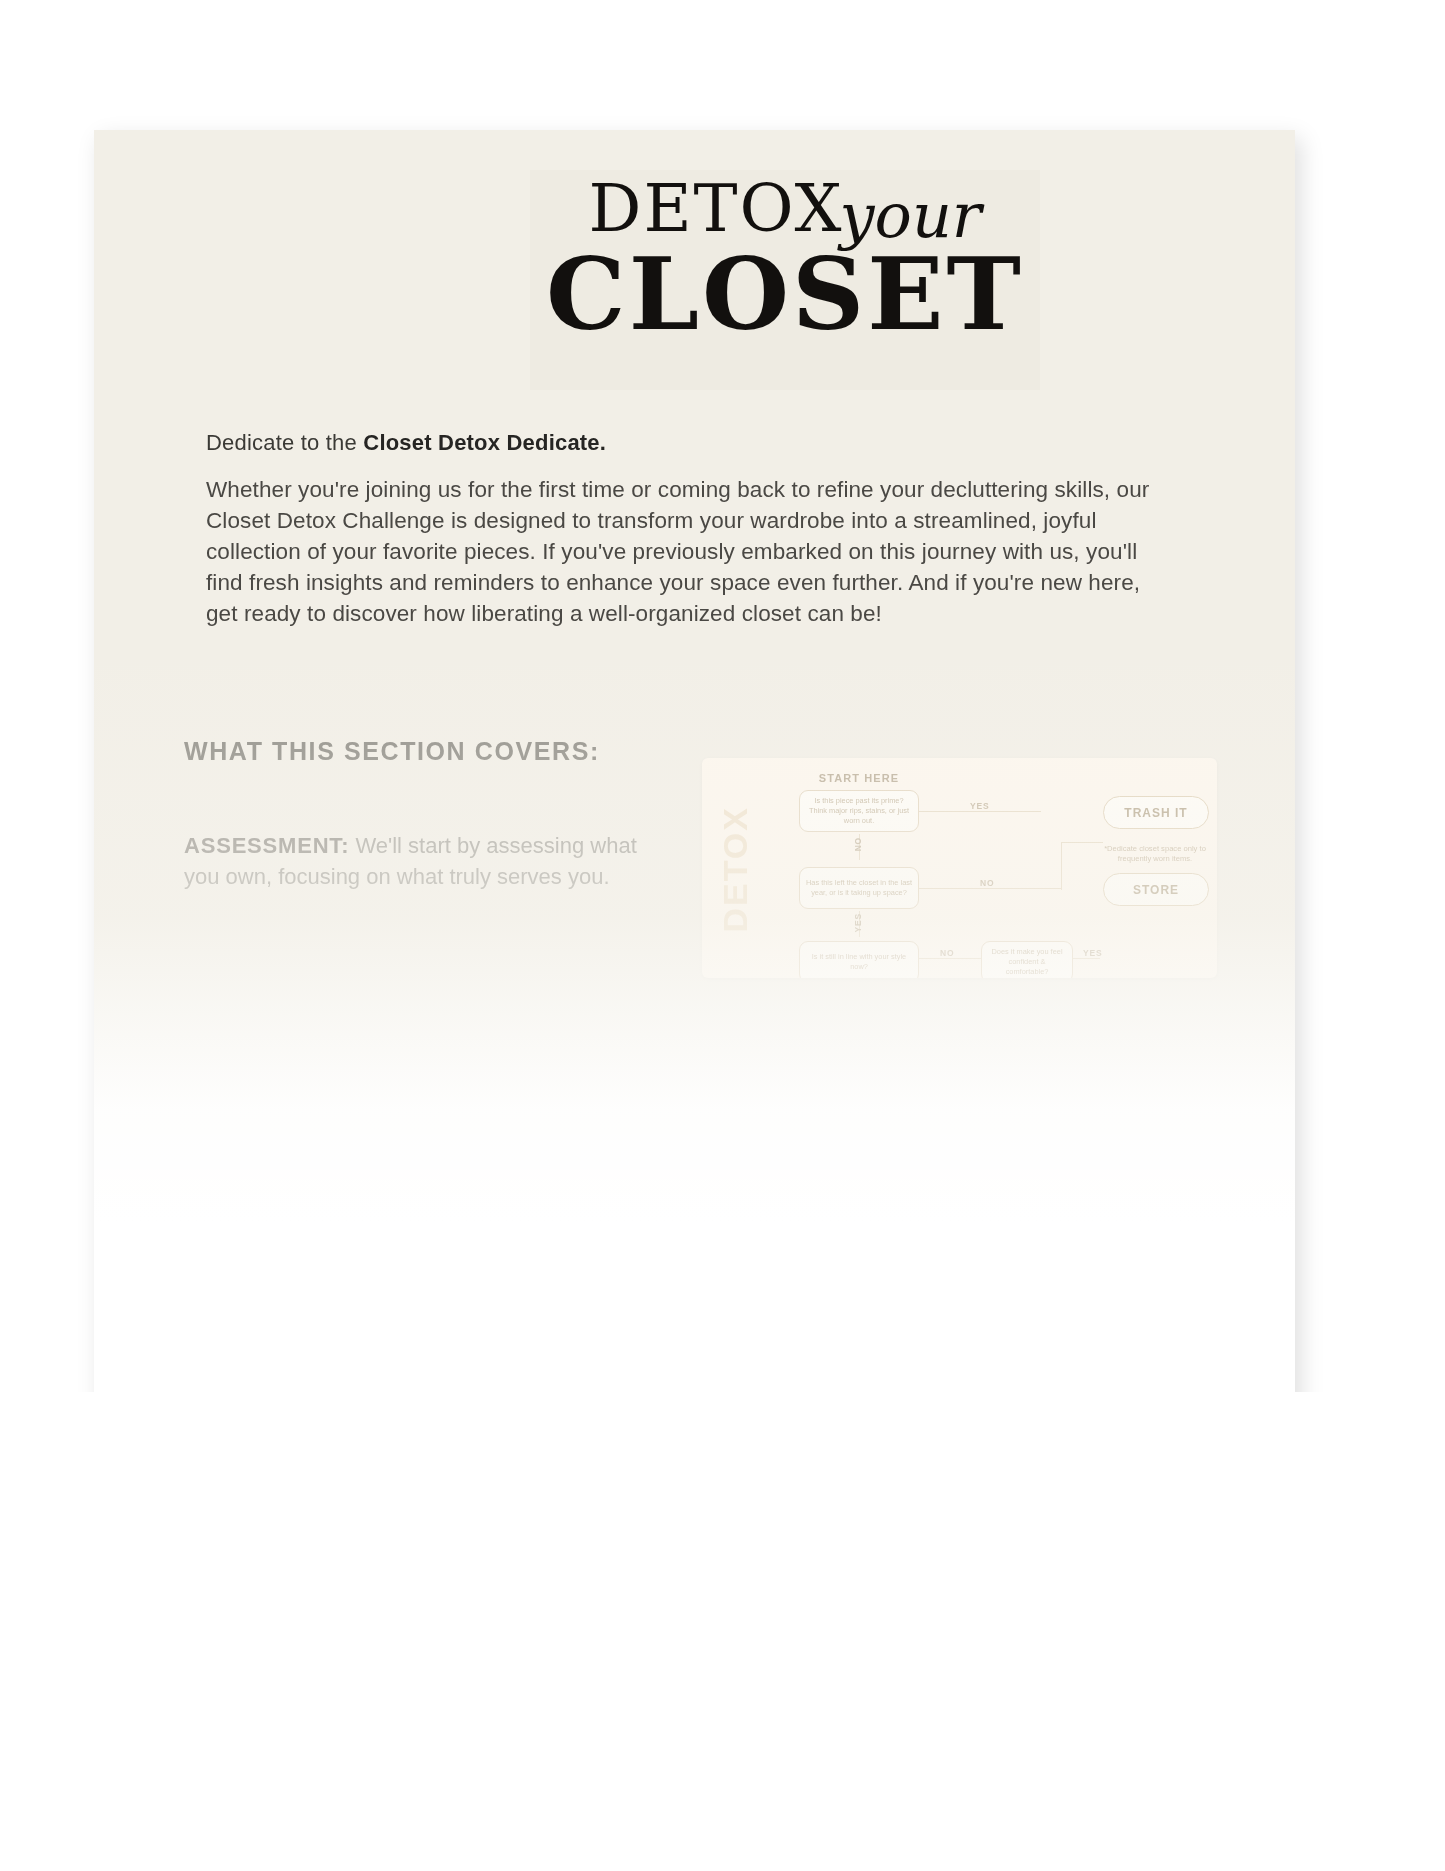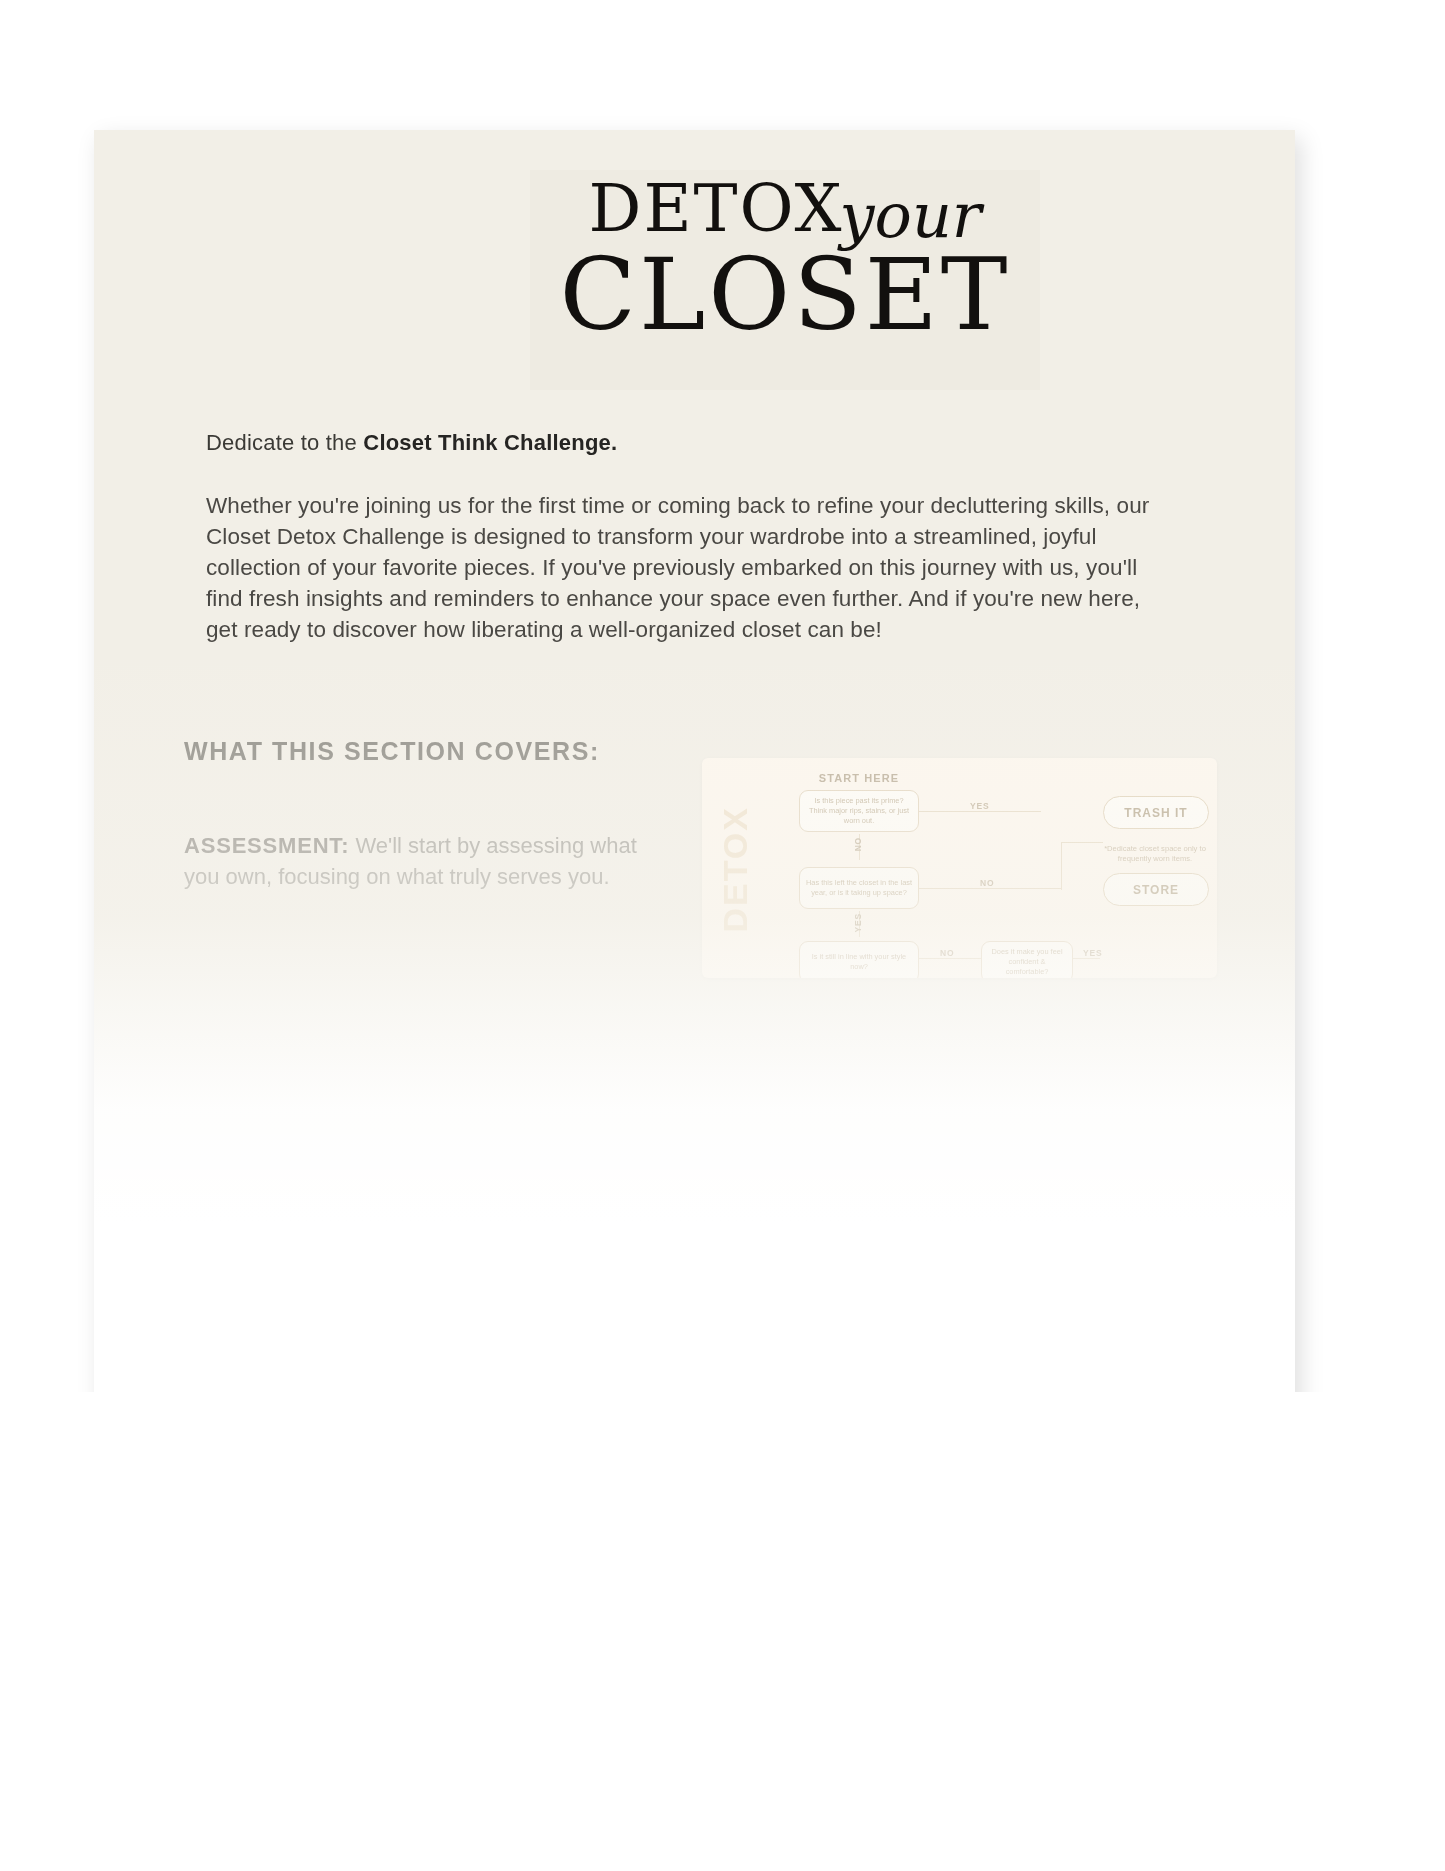--- a/index.html
+++ b/index.html
@@ -78,41 +78,42 @@
     position: absolute;
     left: 0;
     top: 72px;
     width: 100%;
     text-align: center;
     font-family: "DejaVu Serif", serif;
     font-size: 100px;
     letter-spacing: 3px;
     color: #12100e;
     line-height: 1.05;
+    font-weight: bold;
   }
 
   
   .intro-line {
     position: absolute;
     left: 112px;
     top: 300px;
     font-family: "Liberation Sans", sans-serif;
     font-size: 22px;
     color: #3b3a36;
     letter-spacing: 0.2px;
   }
   .intro-line b {
     font-weight: 700;
     color: #262523;
   }
 
   .body-copy {
     position: absolute;
     left: 112px;
-    top: 360px;
+    top: 344px;
     width: 966px;
     font-family: "Liberation Sans", sans-serif;
     font-size: 22.5px;
     line-height: 31px;
     color: #4a4844;
     letter-spacing: 0.1px;
   }
 
   
   .section-heading {
@@ -239,21 +240,21 @@
   <div class="sheet">
 
     <div class="title-block">
       <div class="title-line1">
         <span class="title-detox">DETOX</span><span class="title-your">your</span>
       </div>
       <div class="title-line2">CLOSET</div>
     </div>
 
     <div class="intro-line">
-      <span>Dedicate to the </span><b>Closet Think Challenge.</b>
+      <span>Dedicate to the </span><b>Closet Detox Dedicate.</b>
     </div>
 
     <div class="body-copy">Whether you're joining us for the first time or coming back to refine your decluttering skills, our Closet Detox Challenge is designed to transform your wardrobe into a streamlined, joyful collection of your favorite pieces. If you've previously embarked on this journey with us, you'll find fresh insights and reminders to enhance your space even further. And if you're new here, get ready to discover how liberating a well-organized closet can be!</div>
 
     <div class="section-heading">WHAT THIS SECTION COVERS:</div>
 
     <div class="section-para">
       <b>ASSESSMENT:</b><span> We'll start by assessing what you own, focusing on what truly serves you.</span>
     </div>
 

